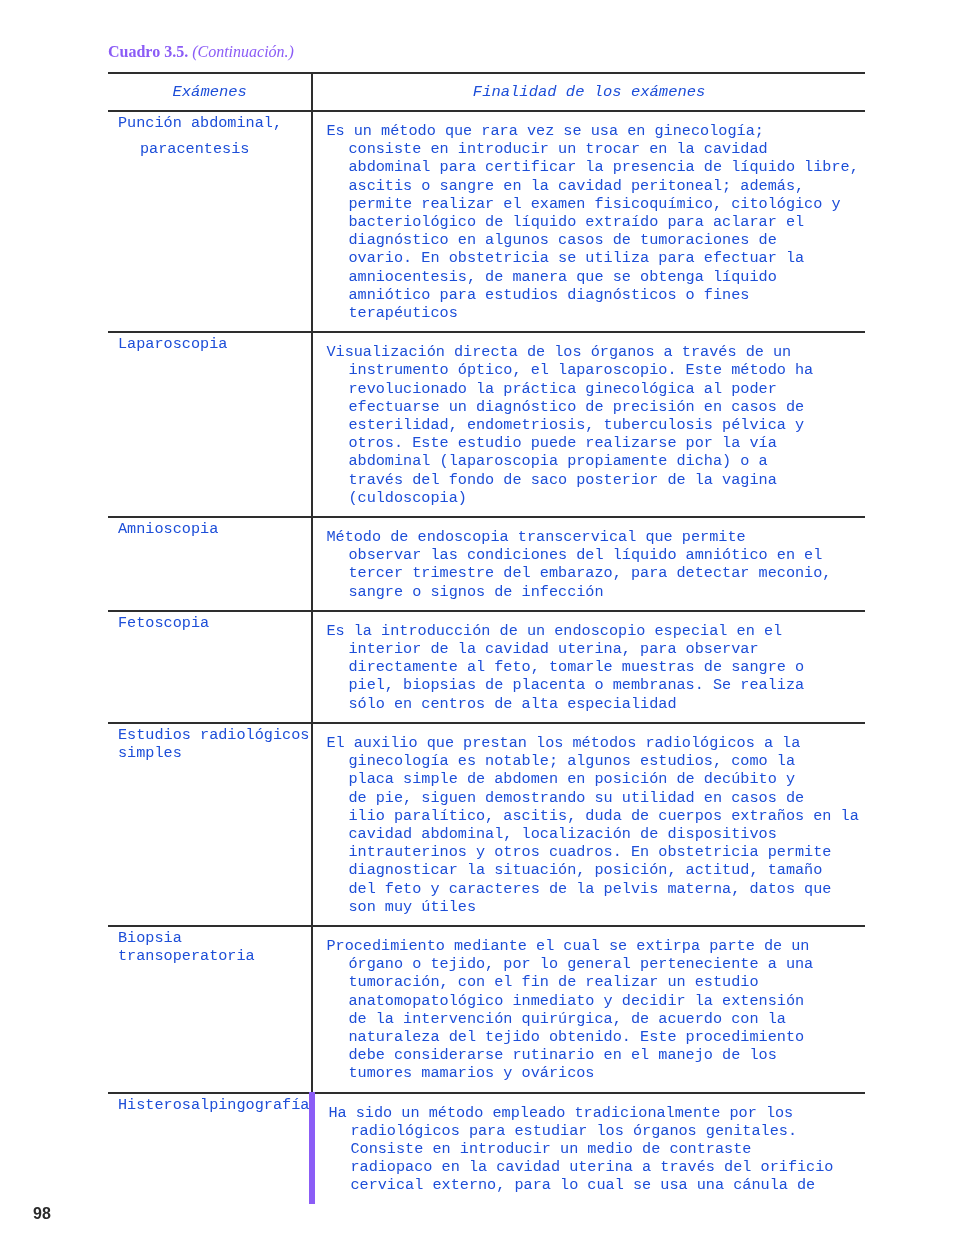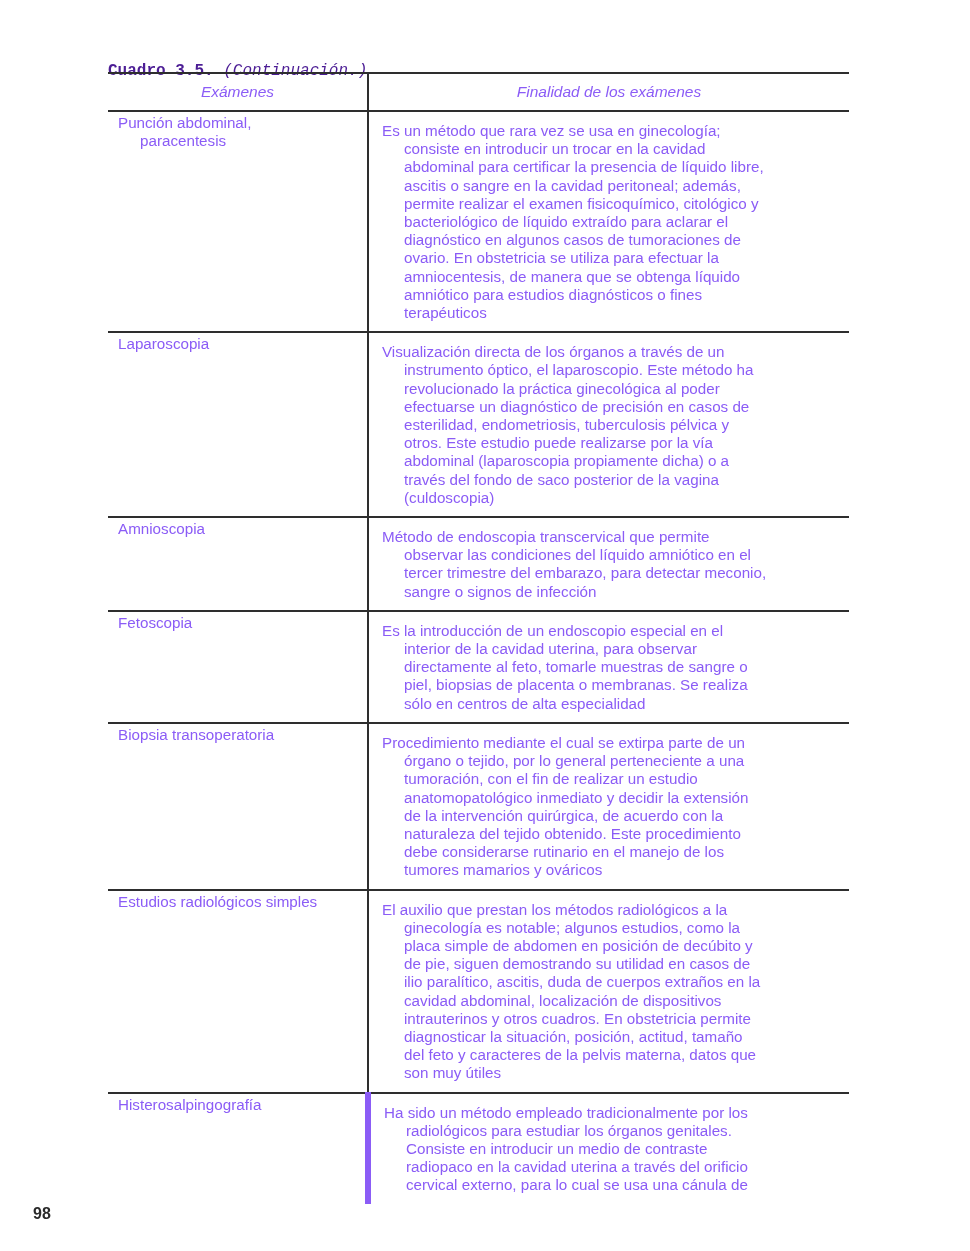--- a/index.html
+++ b/index.html
@@ -10,45 +10,45 @@
     body {
       width: 970px;
       height: 1251px;
       position: relative;
       overflow: hidden;
       color: #1f1f1f;
     }
     .caption {
       position: absolute;
       left: 108px;
-      top: 62px;
-      font-family: Liberation Mono, monospace;
+      top: 43px;
+      font-family: Liberation Serif, serif;
       font-size: 16px;
-      color: #4c1d95;
+      color: #8b5cf6;
       white-space: nowrap;
     }
     .caption .num {
       font-weight: bold;
     }
     .caption .cont {
       font-style: italic;
     }
     .table-wrap {
       position: absolute;
       left: 108px;
       top: 72px;
       width: 741px;
     }
     table {
       border-collapse: collapse;
       width: 741px;
-      font-family: Liberation Sans, sans-serif;
+      font-family: Liberation Mono, monospace;
       font-size: 15.2px;
       line-height: 18.2px;
-      color: #8b5cf6;
+      color: #1d4ed8;
     }
     thead th {
       font-weight: normal;
       font-style: italic;
       font-size: 15.5px;
       text-align: center;
       height: 36px;
       padding: 0;
       border-top: 2.5px solid #2e2e2e;
       border-bottom: 2.5px solid #2e2e2e;
@@ -72,20 +72,21 @@
       margin-top: 23px;
     }
     .exam-cell {
       padding: 2px 0 9px 10px;
     }
     .exam-line {
       display: block;
     }
     .exam-line.indent {
       padding-left: 22px;
+      margin-top: 8px;
     }
     .purpose-cell {
       padding: 10px 6px 9px 13px;
     }
     .p-line {
       display: block;
       white-space: nowrap;
     }
     .p-line.indent {
       padding-left: 22px;
@@ -187,57 +188,57 @@
               <span class="p-line indent">interior de la cavidad uterina, para observar</span>
               <span class="p-line indent">directamente al feto, tomarle muestras de sangre o</span>
               <span class="p-line indent">piel, biopsias de placenta o membranas.  Se realiza</span>
               <span class="p-line indent">sólo en centros de alta especialidad</span>
             </div>
           </td>
         </tr>
         <tr>
           <td class="col-exam">
             <div class="exam-cell">
-              <span class="exam-line">Biopsia transoperatoria</span>
-            </div>
-          </td>
-          <td class="col-purpose">
-            <div class="purpose-cell">
-              <span class="p-line">Procedimiento mediante el cual se extirpa parte de un</span>
-              <span class="p-line indent">órgano o tejido, por lo general perteneciente a una</span>
-              <span class="p-line indent">tumoración, con el fin de realizar un estudio</span>
-              <span class="p-line indent">anatomopatológico inmediato y decidir la extensión</span>
-              <span class="p-line indent">de la intervención quirúrgica, de acuerdo con la</span>
-              <span class="p-line indent">naturaleza del tejido obtenido.  Este procedimiento</span>
-              <span class="p-line indent">debe considerarse rutinario en el manejo de los</span>
-              <span class="p-line indent">tumores mamarios y ováricos</span>
-            </div>
-          </td>
-        </tr>
-        <tr>
-          <td class="col-exam">
-            <div class="exam-cell">
               <span class="exam-line">Estudios radiológicos simples</span>
             </div>
           </td>
           <td class="col-purpose">
             <div class="purpose-cell">
               <span class="p-line">El auxilio que prestan los métodos radiológicos a la</span>
               <span class="p-line indent">ginecología es notable; algunos estudios, como la</span>
               <span class="p-line indent">placa simple de abdomen en posición de decúbito y</span>
               <span class="p-line indent">de pie, siguen demostrando su utilidad en casos de</span>
               <span class="p-line indent">ilio paralítico, ascitis, duda de cuerpos extraños en la</span>
               <span class="p-line indent">cavidad abdominal, localización de dispositivos</span>
               <span class="p-line indent">intrauterinos y otros cuadros.  En obstetricia permite</span>
               <span class="p-line indent">diagnosticar la situación, posición, actitud, tamaño</span>
               <span class="p-line indent">del feto y caracteres de la pelvis materna, datos que</span>
               <span class="p-line indent">son muy útiles</span>
             </div>
           </td>
         </tr>
+        <tr>
+          <td class="col-exam">
+            <div class="exam-cell">
+              <span class="exam-line">Biopsia transoperatoria</span>
+            </div>
+          </td>
+          <td class="col-purpose">
+            <div class="purpose-cell">
+              <span class="p-line">Procedimiento mediante el cual se extirpa parte de un</span>
+              <span class="p-line indent">órgano o tejido, por lo general perteneciente a una</span>
+              <span class="p-line indent">tumoración, con el fin de realizar un estudio</span>
+              <span class="p-line indent">anatomopatológico inmediato y decidir la extensión</span>
+              <span class="p-line indent">de la intervención quirúrgica, de acuerdo con la</span>
+              <span class="p-line indent">naturaleza del tejido obtenido.  Este procedimiento</span>
+              <span class="p-line indent">debe considerarse rutinario en el manejo de los</span>
+              <span class="p-line indent">tumores mamarios y ováricos</span>
+            </div>
+          </td>
+        </tr>
         <tr class="last">
           <td class="col-exam">
             <div class="exam-cell">
               <span class="exam-line">Histerosalpingografía</span>
             </div>
           </td>
           <td class="col-purpose">
             <div class="purpose-cell">
               <span class="p-line">Ha sido un método empleado tradicionalmente por los</span>
               <span class="p-line indent">radiológicos para estudiar los órganos genitales.</span>

